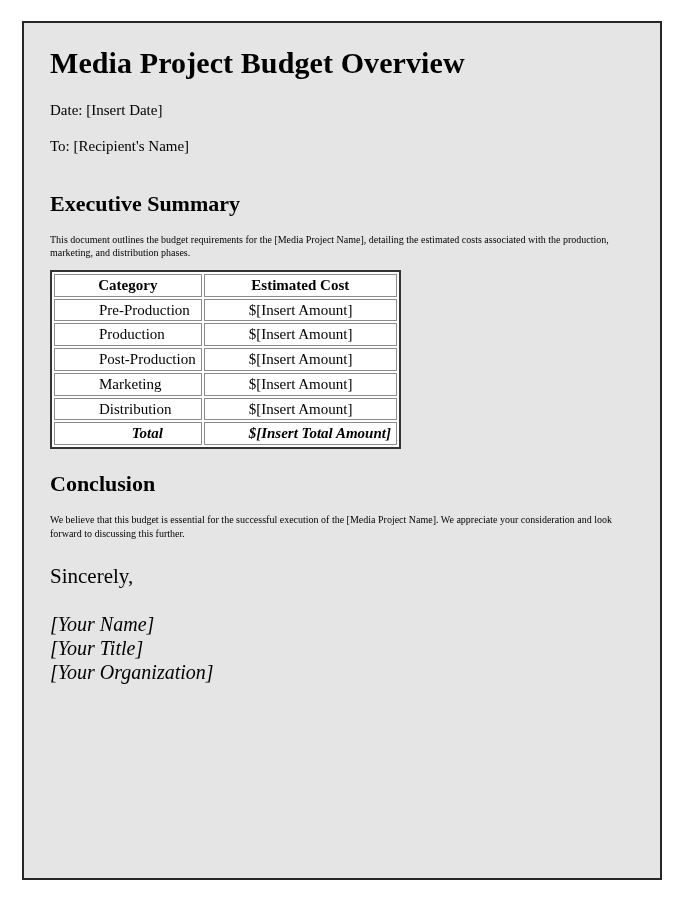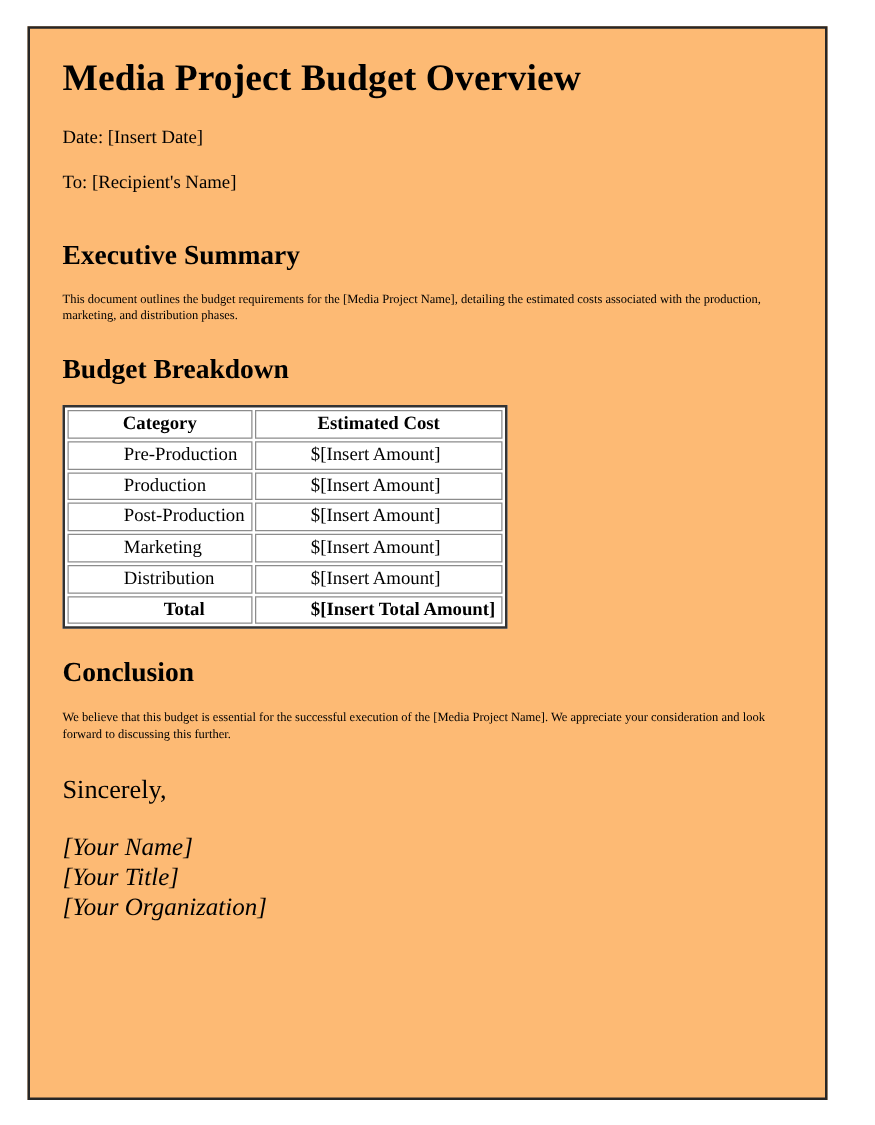--- a/index.html
+++ b/index.html
@@ -16,21 +16,21 @@
   }
 
   .page-frame {
     position: absolute;
     left: 22px;
     top: 21px;
     width: 640px;
     height: 859px;
     border: 2px solid #262626;
     box-sizing: border-box;
-    background: #fdba74;
+    background: #e5e5e5;
   }
 
   .page-content {
     position: absolute;
     left: 26px;
     top: 23px;
     right: 18px;
     width: 574px;
   }
 
@@ -87,20 +87,21 @@
   .budget-table thead td {
     font-weight: bold;
     text-align: center;
   }
   .budget-table tbody td {
     text-align: left;
     padding-left: 44px;
   }
   .budget-table tr.total-row td {
     font-weight: bold;
+    font-style: italic;
   }
   .budget-table tr.total-row td.cat-cell {
     text-align: center;
   }
   .budget-table tr.total-row td.cost-cell {
     text-align: left;
   }
 
   .sign-off {
     font-size: 21px;
@@ -123,21 +124,20 @@
 
     <h1 class="doc-title">Media Project Budget Overview</h1>
 
     <p class="meta-line">Date: [Insert Date]</p>
     <p class="meta-line">To: [Recipient's Name]</p>
 
     <h2 class="section-heading first">Executive Summary</h2>
 
     <p class="body-par">This document outlines the budget requirements for the [Media Project Name], detailing the estimated costs associated with the production, marketing, and distribution phases.</p>
 
-    <h2 class="section-heading">Budget Breakdown</h2>
 
     <table class="budget-table">
       <thead>
         <tr>
           <td class="col-category">Category</td>
           <td class="col-cost">Estimated Cost</td>
         </tr>
       </thead>
       <tbody>
         <tr>

